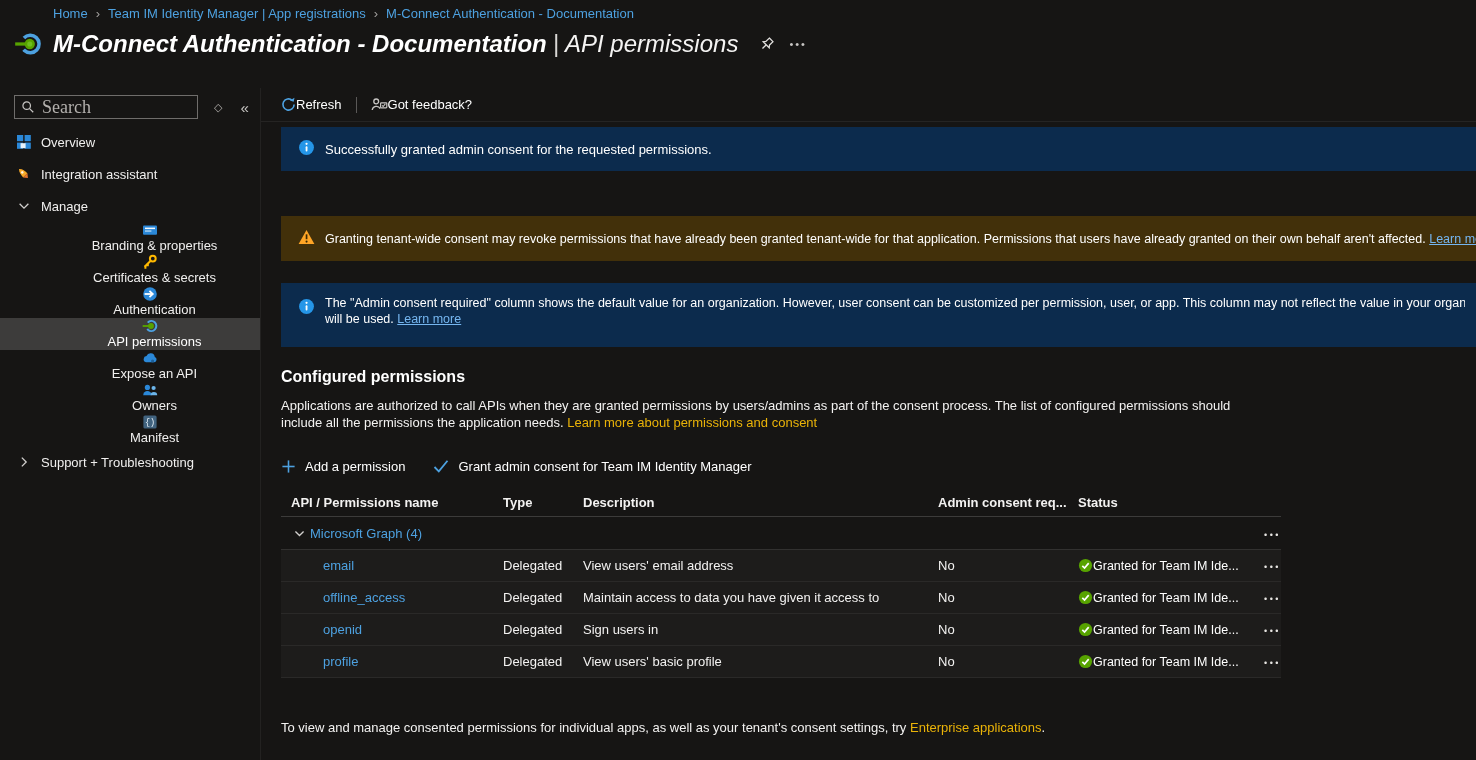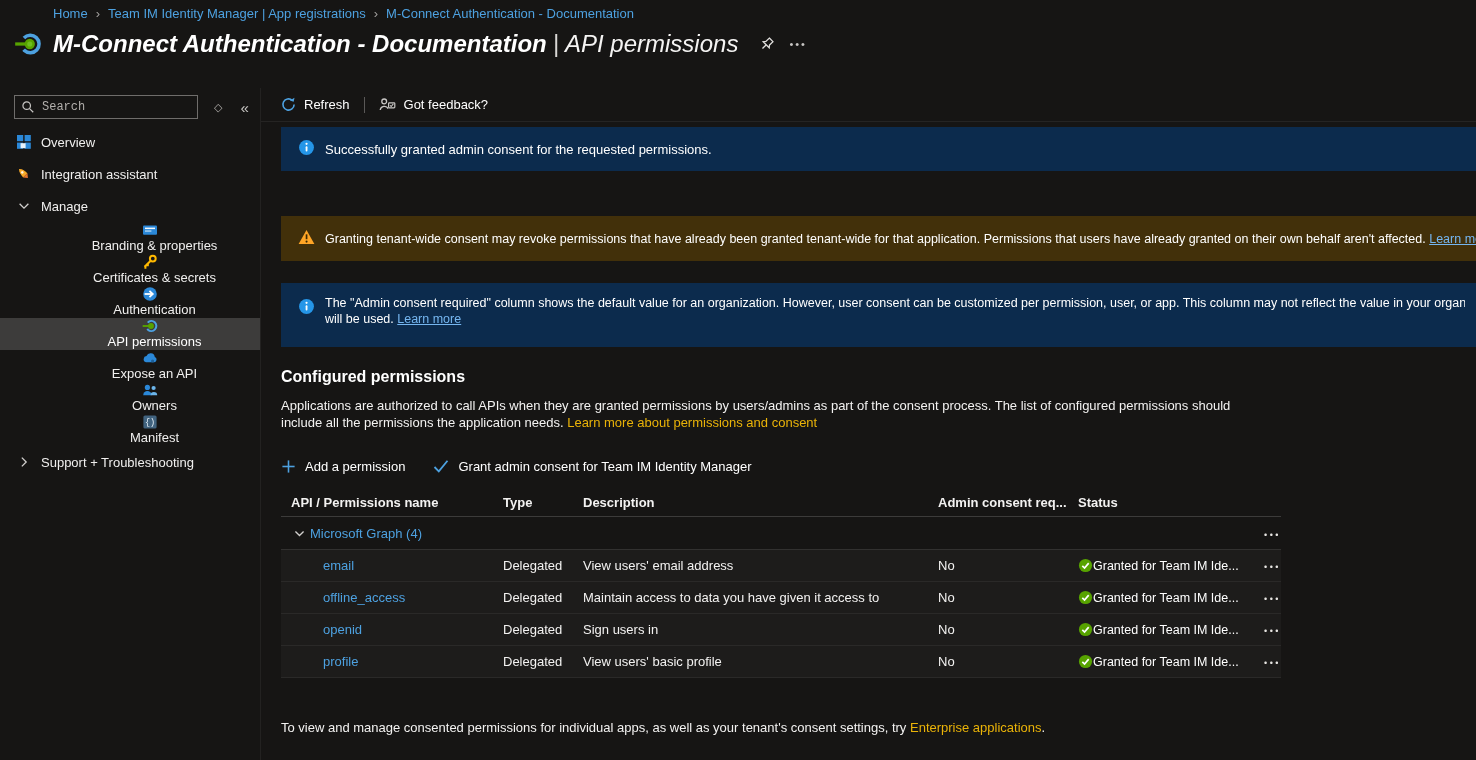--- a/index.html
+++ b/index.html
@@ -20,37 +20,37 @@
   .page-title .pipe { font-weight:300; color:#d9d7d5; margin:0 6px; }
   .page-title .sub { font-weight:400; color:#f5f4f3; }
   .hdr-btn { margin-left:20px; cursor:pointer; display:flex; align-items:center; }
   .more-glyph { color:#c8c6c4; font-size:11px; letter-spacing:2px; margin-left:14px; cursor:pointer; }
 
   
   .sidebar { position:absolute; top:88px; left:0; width:261px; bottom:0; border-right:1px solid #232221; }
   .search-row { display:flex; align-items:center; margin:7px 0 0 14px; }
   .search-box { width:184px; height:24px; border:1px solid #6f6d6b; background:transparent; display:flex; align-items:center; padding:0 6px; }
   .search-box svg { flex:0 0 auto; margin-right:5px; }
-  .search-box input { background:transparent; border:none; outline:none; width:100%; font-size:12px; color:#f3f2f1; font-family:Liberation Mono, monospace; }
+  .search-box input { background:transparent; border:none; outline:none; width:100%; font-size:18px; color:#f3f2f1; font-family:Liberation Serif, serif; }
   .search-box input::placeholder { color:#b3b0ad; }
   .diamond-glyph { color:#b3b0ad; font-size:11px; margin-left:16px; cursor:pointer; }
   .collapse-glyph { color:#c8c6c4; font-size:15px; margin-left:18px; cursor:pointer; }
 
   .nav { margin-top:7px; }
   .nav-item { height:32px; display:flex; align-items:center; font-size:13px; color:#f0efee; cursor:pointer; }
   .nav-item .icon { width:16px; height:16px; display:flex; align-items:center; justify-content:center; flex:0 0 auto; }
   .nav-item.lvl1 { padding-left:16px; }
   .nav-item.lvl2 { padding-left:40px;flex-direction:column; }
   .nav-item .lbl { margin-left:9px; white-space:nowrap; }
   .nav-item.selected { background:#3d3c3b; color:#ffffff; }
 
   
   .content { position:absolute; left:261px; top:88px; right:0; bottom:0; }
   .toolbar { height:34px; display:flex; align-items:center; padding-left:20px; border-bottom:1px solid #252423; }
-  .toolbar-btn { display:flex; align-items:center; gap:8px; font-size:13px; color:#ffffff; cursor:pointer; }
+  .toolbar-btn { display:flex; align-items:center; font-size:13px; color:#ffffff; cursor:pointer; }
   .toolbar-sep { width:1px; height:16px; background:#5a5857; margin:0 14px; }
 
   .banner { margin-left:20px; display:flex; }
   .banner .b-icon { flex:0 0 auto; }
   .banner-success { margin-top:5px; height:44px; background:#0c2b4d; align-items:center; }
   .banner-success .b-icon { margin-left:17px; }
   .banner-success .b-text { margin-left:10px; font-size:13px; color:#ffffff; }
   .banner-warning { margin-top:45px; height:45px; background:#42300a; align-items:center; }
   .banner-warning .b-icon { margin-left:17px; }
   .banner-warning .b-text { margin-left:10px; font-size:12.5px; color:#ffffff; white-space:nowrap; overflow:hidden; }

